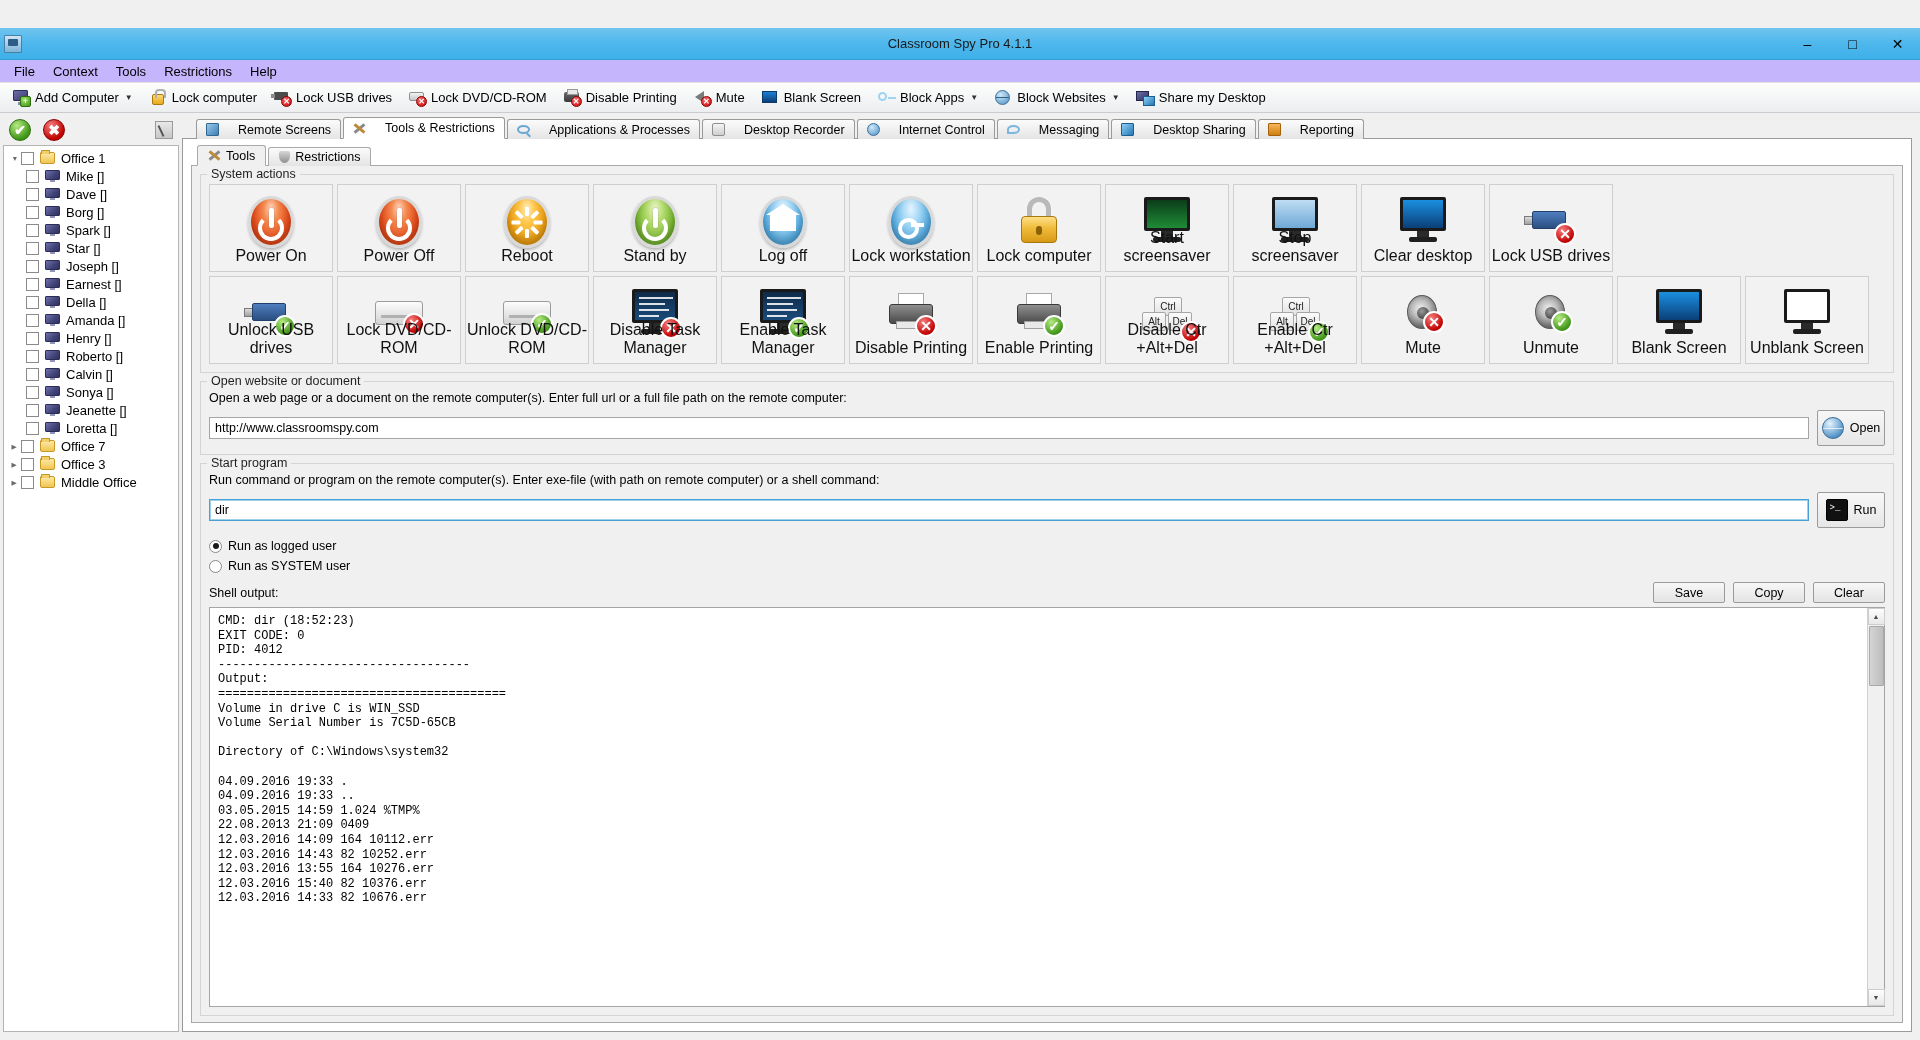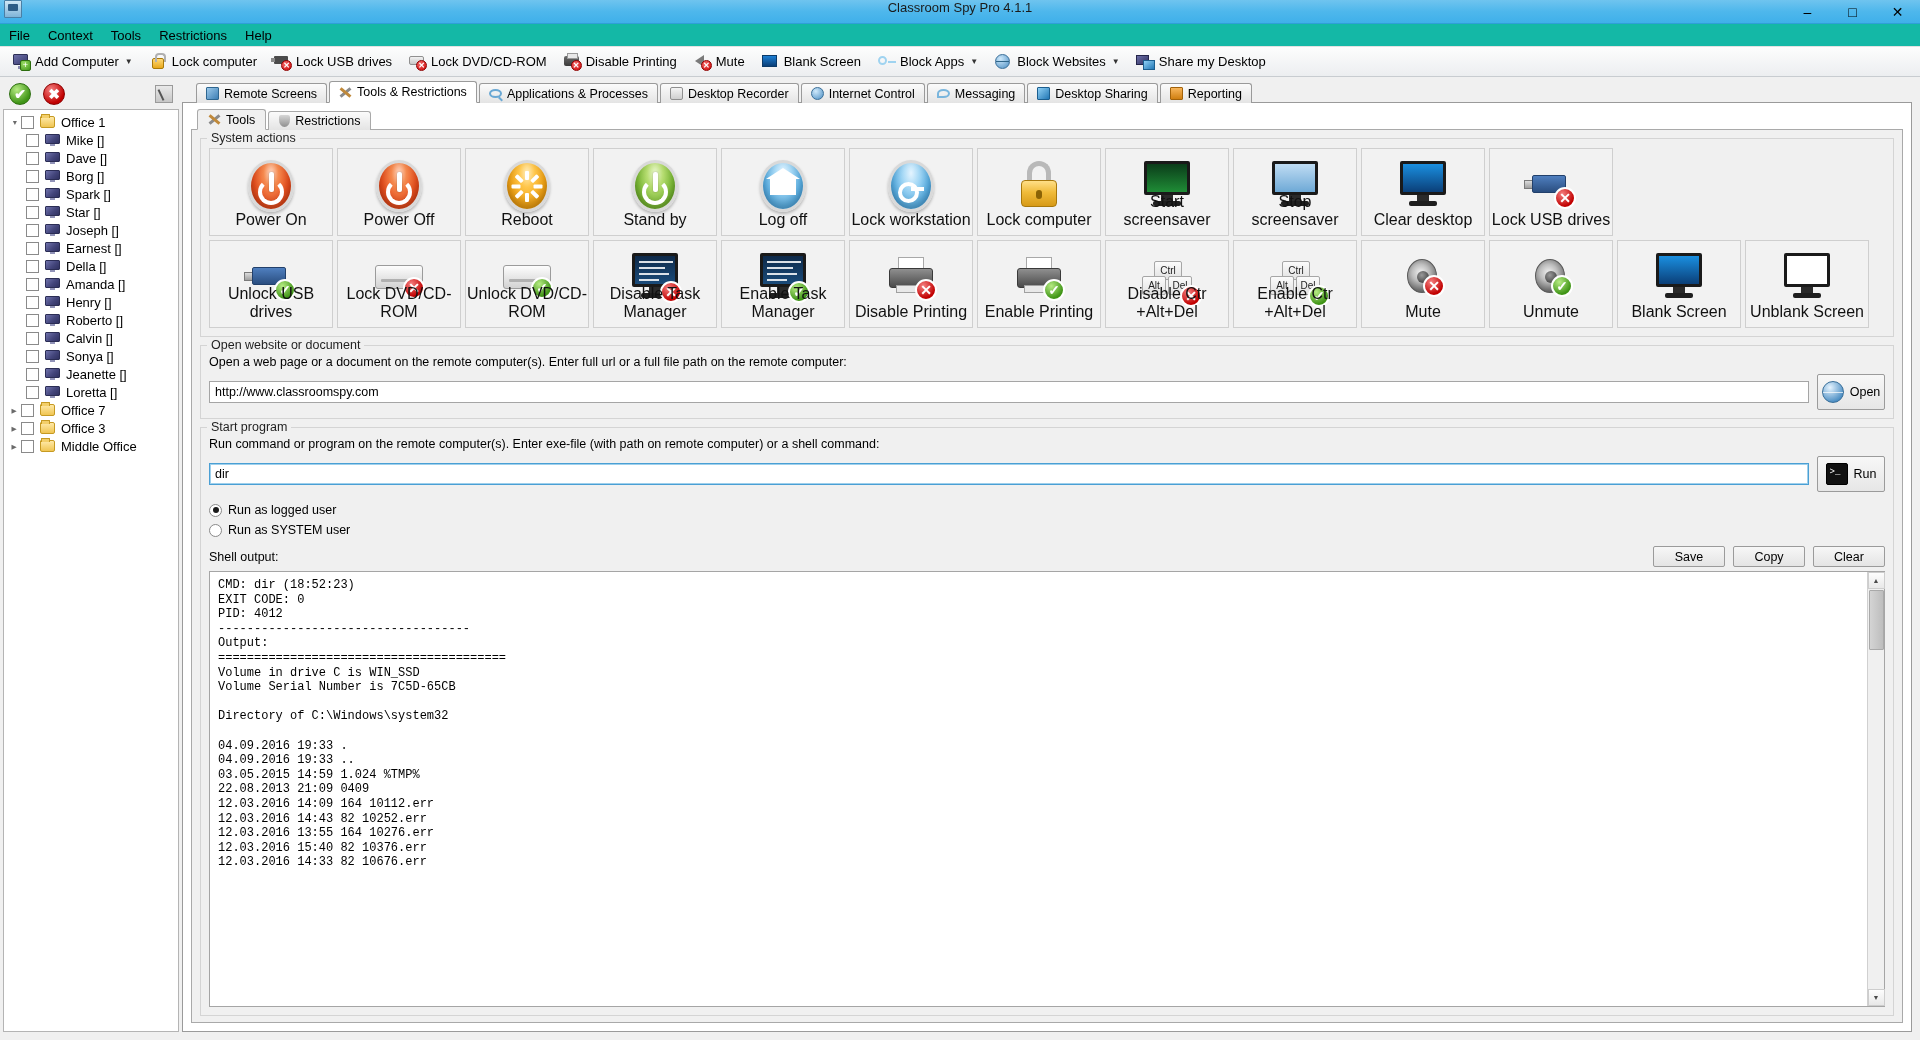--- a/index.html
+++ b/index.html
@@ -14,25 +14,26 @@
     background: #f0f0f0;
   }
   .app {
     width: 1920px; height: 1040px;
     display: flex; flex-direction: column;
     background: #f0f0f0;
   }
 
   
   .titlebar {
-    height: 24px;
+    height: 32px;
     background: linear-gradient(to bottom, #6fc4ef 0%, #4eb7ec 50%, #3fb0ea 100%);
-    display: flex; align-items: flex-start;
+    display: flex; align-items: center;
     position: relative;
     border-bottom: 1px solid #2f9fd8;
+    margin-top: 28px;
   }
   .titlebar .app-icon {
     width: 18px; height: 18px; margin-left: 4px;
     background: linear-gradient(to bottom, #cfe6f5, #7fb4d8);
     border: 1px solid #4a7fa5;
     border-radius: 1px;
     position: relative;
   }
   .titlebar .app-icon:after {
     content:""; position:absolute; left:3px; top:3px; width:10px; height:7px;
@@ -46,22 +47,23 @@
   .win-btns { margin-left: auto; display: flex; height: 100%; }
   .win-btn {
     width: 45px; height: 100%;
     display: flex; align-items: center; justify-content: center;
     color: #000; font-size: 14px; line-height: 1;
   }
 
   
   .menubar {
     height: 23px;
-    background: #14b8a6;
+    background: #c4b5fd;
     display: flex; align-items: center;
+    padding-left: 5px;
     border-bottom: 1px solid #e2e2e2;
   }
   .menu-item {
     padding: 3px 9px;
     font-size: 13px;
   }
 
   
   .toolbar {
     height: 30px;
@@ -210,21 +212,21 @@
     display:flex; flex-direction:column;
     padding: 4px 8px 8px 0;
   }
   .maintabs {
     display: flex; align-items: flex-end;
     height: 22px;
     border-bottom: 1px solid #9a9a9a;
     padding-left: 14px;
   }
   .mtab {
-    display:flex; align-items:center; gap:5px;
+    display:flex; align-items:center; gap:19px;
     height: 20px; padding: 0 9px;
     font-size: 12.5px;
     background: linear-gradient(to bottom, #fbfbfb, #e4e4e4);
     border: 1px solid #9a9a9a; border-bottom: none;
     border-radius: 3px 3px 0 0;
     margin-right: 2px;
     position: relative; top: 1px;
   }
   .mtab.active {
     background: #fff;

